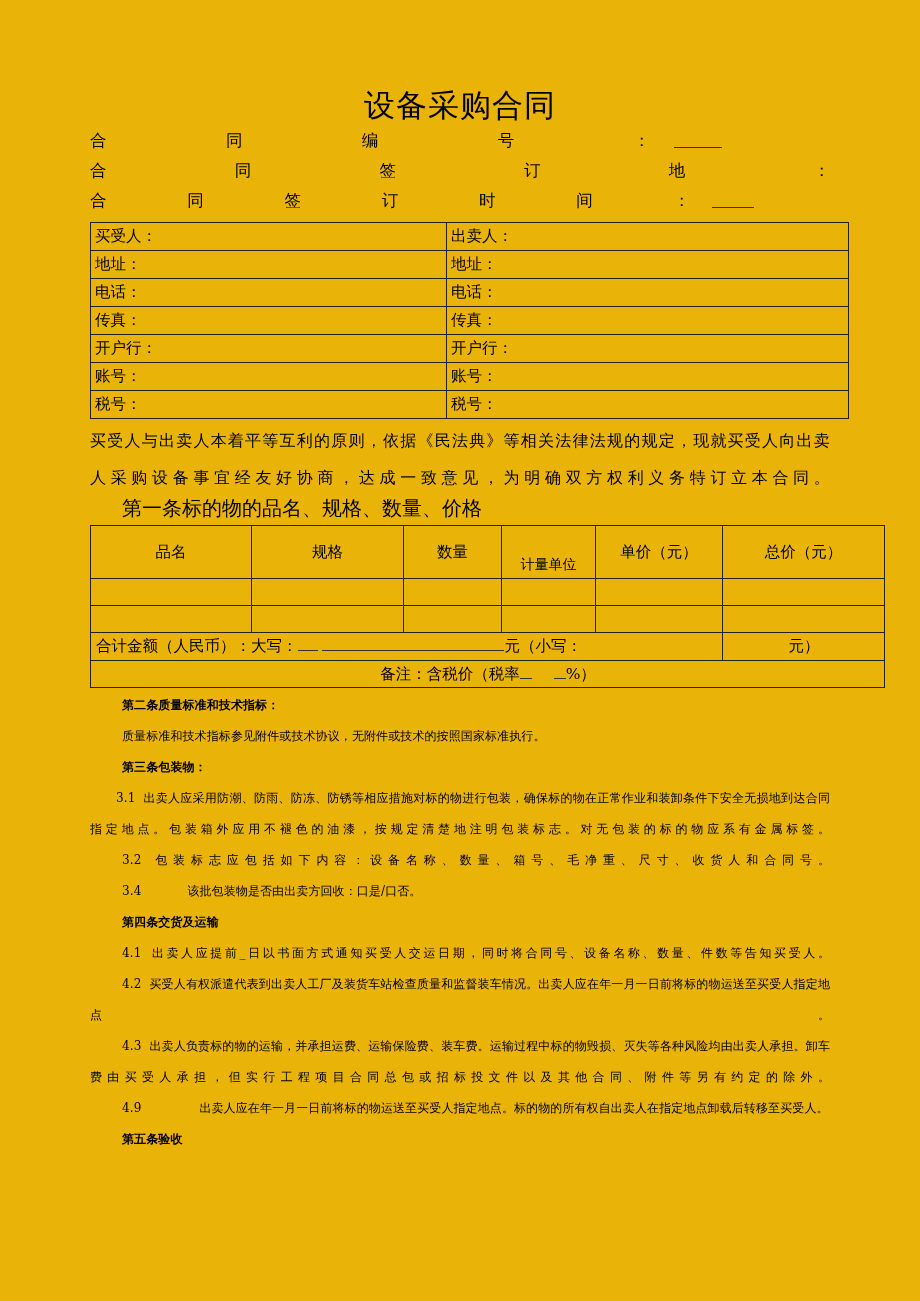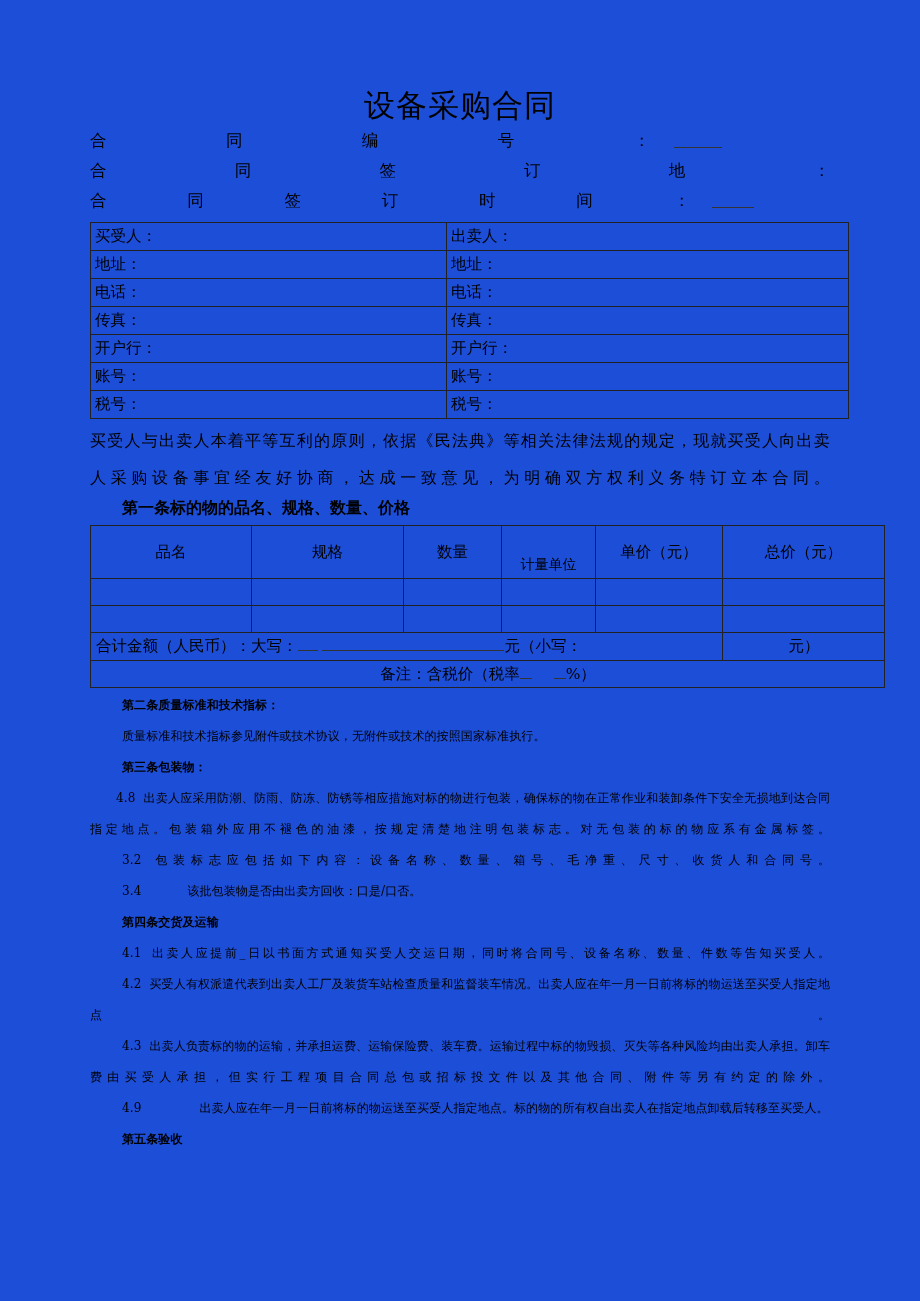--- a/index.html
+++ b/index.html
@@ -13,21 +13,21 @@
     font-family: "DejaVu Serif", "Liberation Serif", serif;
     color: #000000;
     position: relative;
     overflow: hidden;
   }
   .page {
     position: absolute;
     left: 0; top: 0;
     width: 920px;
     height: 1301px;
-    background: #1d4ed8;
+    background: #eab308;
   }
   .content {
     position: absolute;
     left: 90px;
     top: 0;
     width: 740px;
   }
 
   
   .doc-title {
@@ -93,23 +93,23 @@
     font-size: 16px;
     line-height: 31px;
     text-align: justify;
     text-align-last: justify;
     margin-top: 6px;
     letter-spacing: 0.2px;
   }
   .intro-l2 { text-align-last: justify; }
 
   .clause-head {
-    font-size: 16px;
+    font-size: 20px;
     line-height: 30px;
-    font-weight: bold;
+    font-weight: normal;
     text-indent: 32px;
     font-family: "DejaVu Sans", "Liberation Sans", sans-serif;
   }
 
   .goods-table {
     width: 740px;
     margin-top: 2px;
   }
   .goods-table td, .goods-table th {
     border: 1px solid #222;
@@ -268,21 +268,21 @@
       </tbody>
     </table>
 
     <div class="body">
 
       <div class="p ind1 bold">第二条质量标准和技术指标：</div>
       <div class="p ind1">质量标准和技术指标参见附件或技术协议，无附件或技术的按照国家标准执行。</div>
 
       <div class="p ind1 bold">第三条包装物：</div>
 
-      <div class="p just-all"><span style="display:inline-block;width:26px"></span><span class="num">4.8</span><span class="gap-sm"></span><span>出卖人应采用防潮、防雨、防冻、防锈等相应措施对标的物进行包装，确保标的物在正常作业和装卸条件下安全无损地到达合同指定地点。包装箱外应用不褪色的油漆，按规定清楚地注明包装标志。对无包装的标的物应系有金属标签。</span></div>
+      <div class="p just-all"><span style="display:inline-block;width:26px"></span><span class="num">3.1</span><span class="gap-sm"></span><span>出卖人应采用防潮、防雨、防冻、防锈等相应措施对标的物进行包装，确保标的物在正常作业和装卸条件下安全无损地到达合同指定地点。包装箱外应用不褪色的油漆，按规定清楚地注明包装标志。对无包装的标的物应系有金属标签。</span></div>
 
       <div class="p just-all"><span style="display:inline-block;width:32px"></span><span class="num">3.2</span><span class="gap-sm"></span><span>包装标志应包括如下内容：设备名称、数量、箱号、毛净重、尺寸、收货人和合同号。</span></div>
 
 
       <div class="p"><span style="display:inline-block;width:32px"></span><span class="num">3.4</span><span class="gap-md"></span><span>该批包装物是否由出卖方回收：口是/口否。</span></div>
 
       <div class="p ind1 bold">第四条交货及运输</div>
 
       <div class="p just-all"><span style="display:inline-block;width:32px"></span><span class="num">4.1</span><span class="gap-sm"></span><span>出卖人应提前_日以书面方式通知买受人交运日期，同时将合同号、设备名称、数量、件数等告知买受人。</span></div>
 

